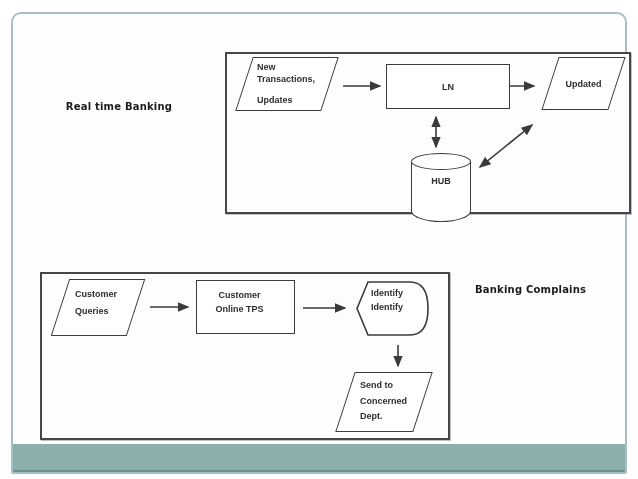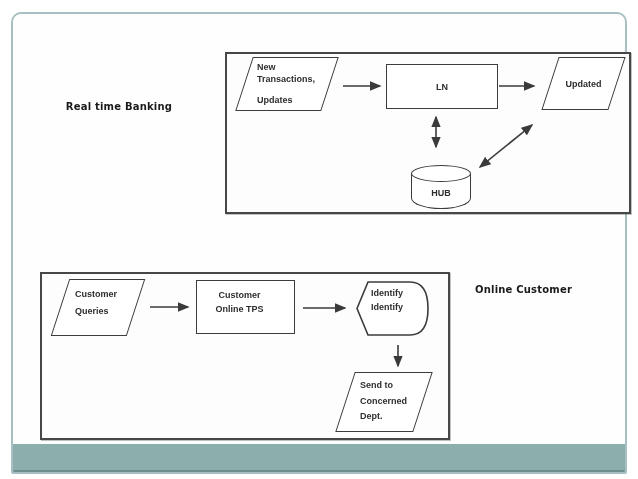--- a/index.html
+++ b/index.html
@@ -95,31 +95,31 @@
     flex-direction: column;
     box-sizing: border-box;
   }
   .line { display: block; }
 
   
   #node-newtrans { left: 17px; top: 3px; width: 86px; height: 54px; }
   #node-newtrans .inner { padding: 3px 0 0 12px; }
   #node-newtrans .gap { margin-top: 9px; }
   #node-ln {
-    left: 159px; top: 10px; width: 112px; height: 45px;
+    left: 159px; top: 10px; width: 124px; height: 45px;
     display: flex; align-items: center; justify-content: center;
   }
   #node-updated { left: 323px; top: 3px; width: 67px; height: 53px; }
   #node-updated .inner { align-items: center; justify-content: center; }
 
   
   .cylinder {
     position: absolute;
-    left: 184px; top: 111px;
-    width: 60px; height: 44px;
+    left: 184px; top: 99px;
+    width: 60px; height: 69px;
   }
   .cylinder .tube {
     position: absolute;
     left: 0; right: 0; top: 8px; bottom: 0;
     border: 1.5px solid #3c3c3c;
     border-top: none;
     background: #ffffff;
     border-bottom-left-radius: 30px 11px;
     border-bottom-right-radius: 30px 11px;
     box-sizing: border-box;
@@ -156,21 +156,21 @@
   #node-sendto .line { line-height: 15.5px; }
 </style>
 </head>
 <body>
 
 <div class="stage">
   <div class="slide-frame">
 
     <div class="slide-label" id="label-realtime">Real time Banking</div>
 
-    <div class="slide-label" id="label-complains">Online Customer</div>
+    <div class="slide-label" id="label-complains">Banking Complains</div>
 
     <div class="diagram-box" id="diagram-top">
 
       <svg class="arrow-layer" viewBox="0 0 402 158">
         <defs>
           <marker id="ah1" markerWidth="9" markerHeight="8" refX="6.5" refY="3" orient="auto-start-reverse">
             <path d="M0,0 L7.5,3 L0,6 Z" fill="#3a3a3a"></path>
           </marker>
         </defs>
         <line x1="116" y1="32" x2="153" y2="32" stroke="#3a3a3a" stroke-width="1.6" marker-end="url(#ah1)"></line>

